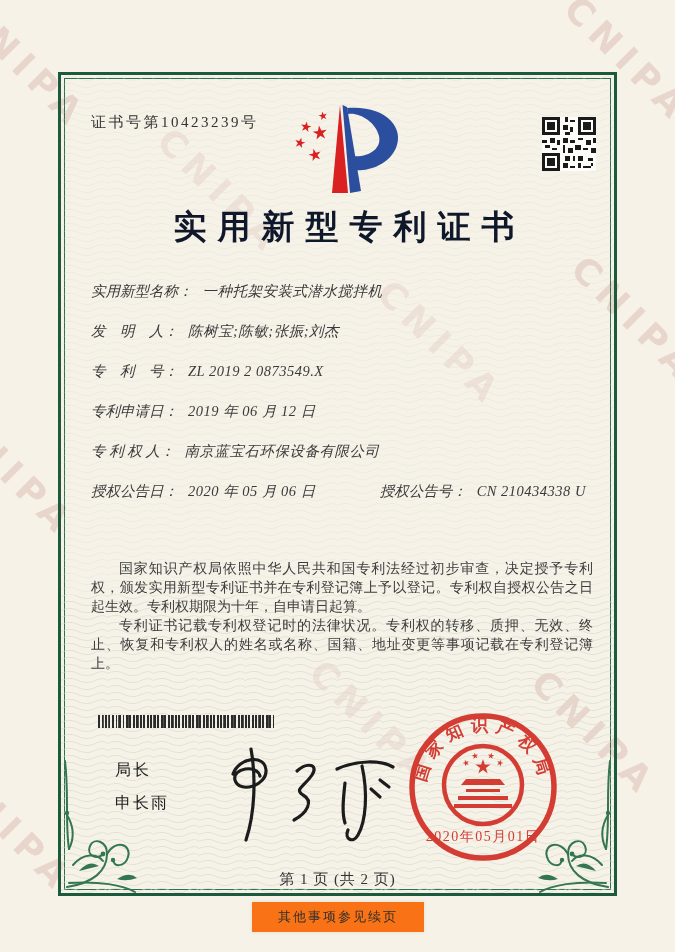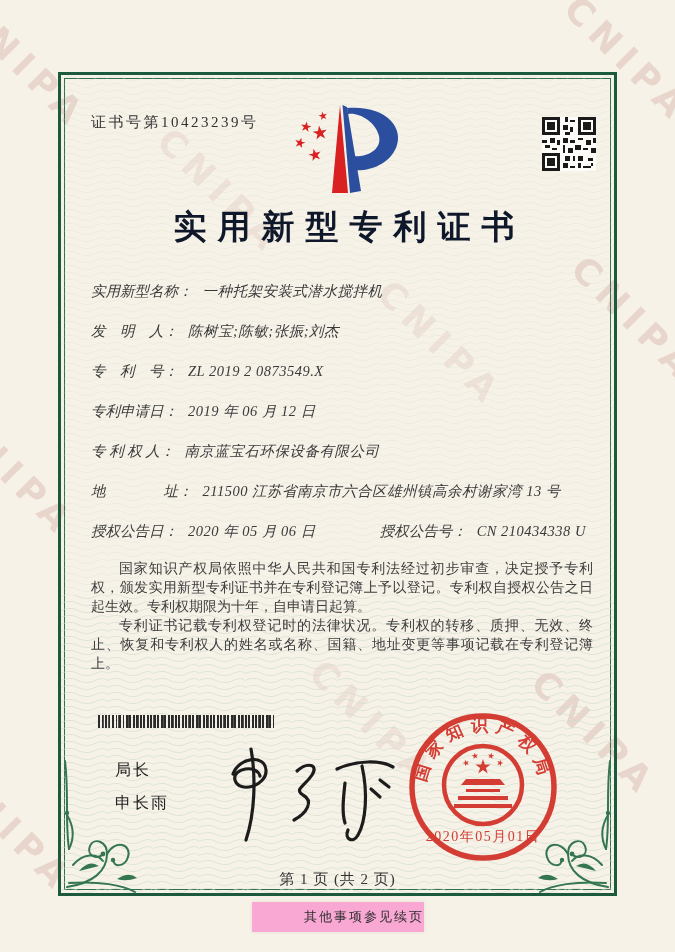--- a/index.html
+++ b/index.html
@@ -52,21 +52,21 @@
   .seal { position:absolute; left:344px; top:634px; width:156px; height:170px; }
 
   .page-no { position:absolute; left:0; top:795px; width:100%; text-align:center;
              font-size:15px; color:#333; letter-spacing:1px; }
 
   .corner-orn { position:absolute; bottom:-2px; }
   .corner-orn.left { left:-2px; }
   .corner-orn.right { right:-2px; transform:scaleX(-1); }
 
   .footer-note { position:absolute; left:252px; top:902px; width:172px; height:30px;
-                 background:#f9a8d4; z-index:3; text-align:right; line-height:30px;
+                 background:#f97316; z-index:3; text-align:center; line-height:30px;
                  font-size:13px; letter-spacing:2px; color:#2e2e2e; box-shadow:0 0 4px rgba(0,0,0,.08); }
 </style>
 </head>
 <body>
 
 <div class="stage">
 
   <span class="wm" style="left:-18px; top:-6px;">CNIPA</span>
   <span class="wm" style="left:585px; top:-12px;">CNIPA</span>
   <span class="wm light" style="left:178px; top:120px;">CNIPA</span>
@@ -163,23 +163,20 @@
         <div class="frow">
           <span class="lbl">专　利　号：</span><span class="val">ZL 2019 2 0873549.X</span>
         </div>
         <div class="frow">
           <span class="lbl">专利申请日：</span><span class="val">2019 年 06 月 12 日</span>
         </div>
         <div class="frow">
           <span class="lbl">专 利 权 人：</span><span class="val">南京蓝宝石环保设备有限公司</span>
         </div>
         <div class="frow">
-          <span class="lbl">地　　　　址：</span><span class="val">211500 江苏省南京市六合区雄州镇高余村谢家湾 13 号</span>
-        </div>
-        <div class="frow">
           <span class="lbl">授权公告日：</span><span class="val">2020 年 05 月 06 日</span><span class="grant2"><span class="lbl">授权公告号：</span><span class="val">CN 210434338 U</span></span>
         </div>
       </div>
 
       <div class="paras">
         <p>国家知识产权局依照中华人民共和国专利法经过初步审查，决定授予专利权，颁发实用新型专利证书并在专利登记簿上予以登记。专利权自授权公告之日起生效。专利权期限为十年，自申请日起算。</p>
         <p>专利证书记载专利权登记时的法律状况。专利权的转移、质押、无效、终止、恢复和专利权人的姓名或名称、国籍、地址变更等事项记载在专利登记簿上。</p>
       </div>
 
       <div class="barcode"></div>

